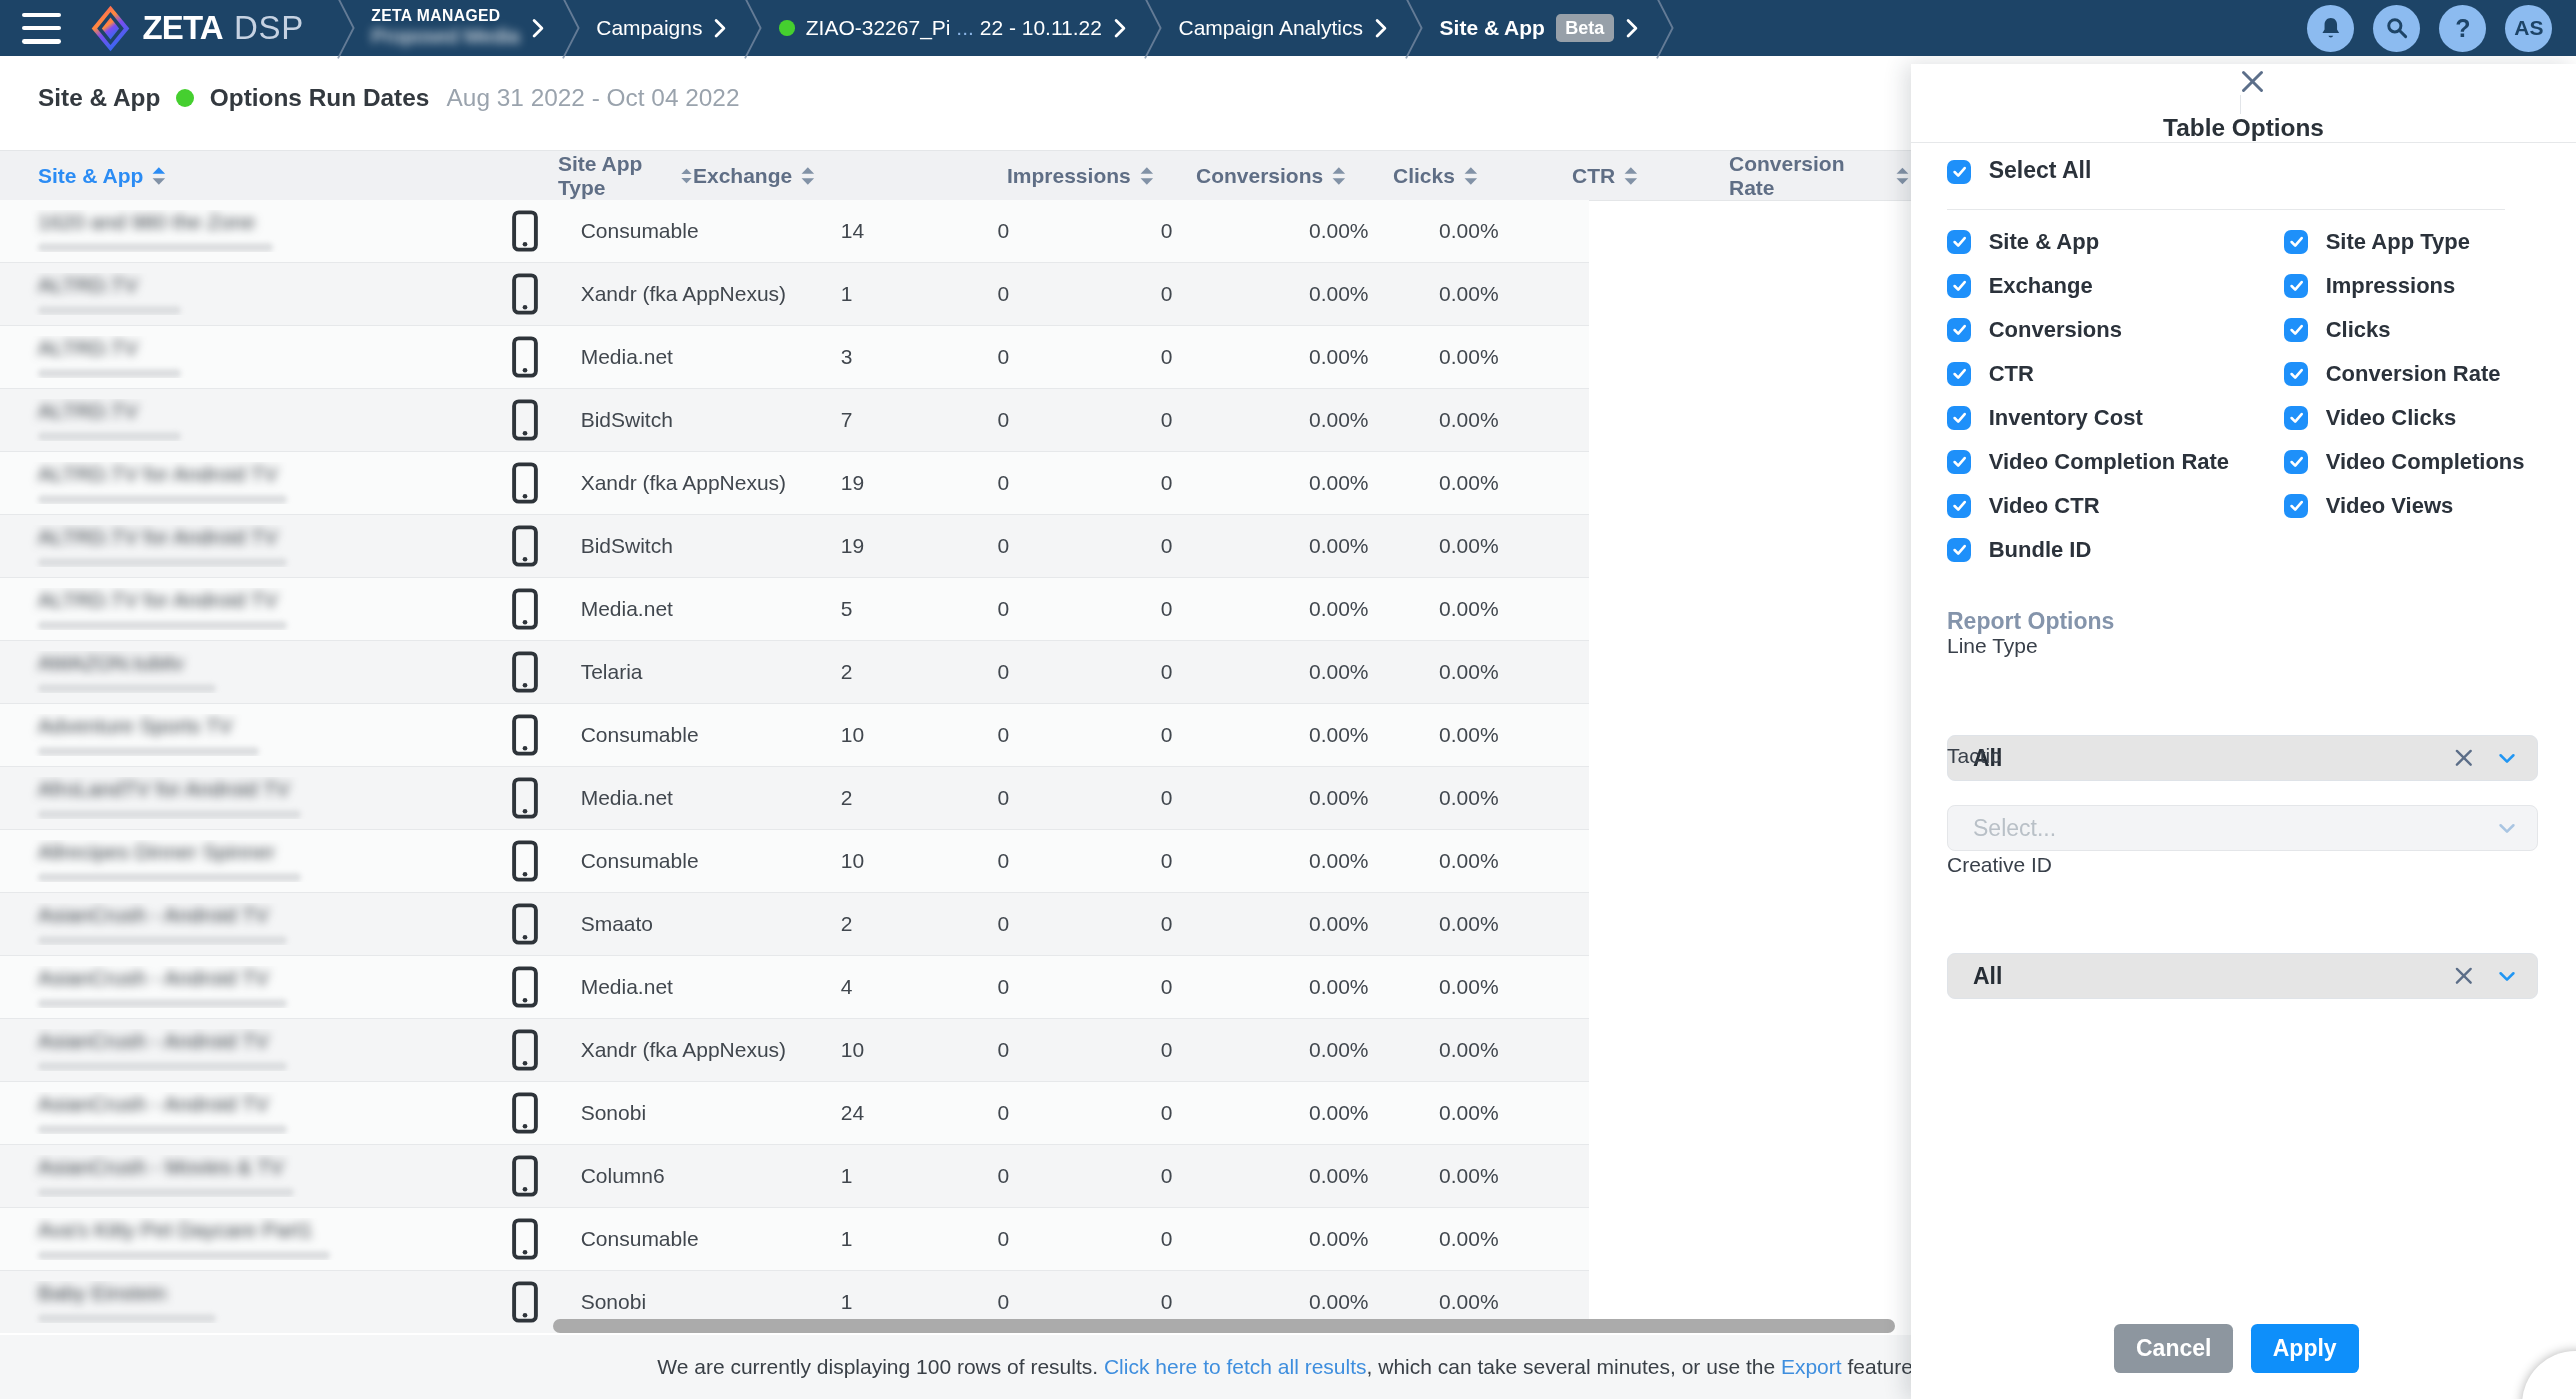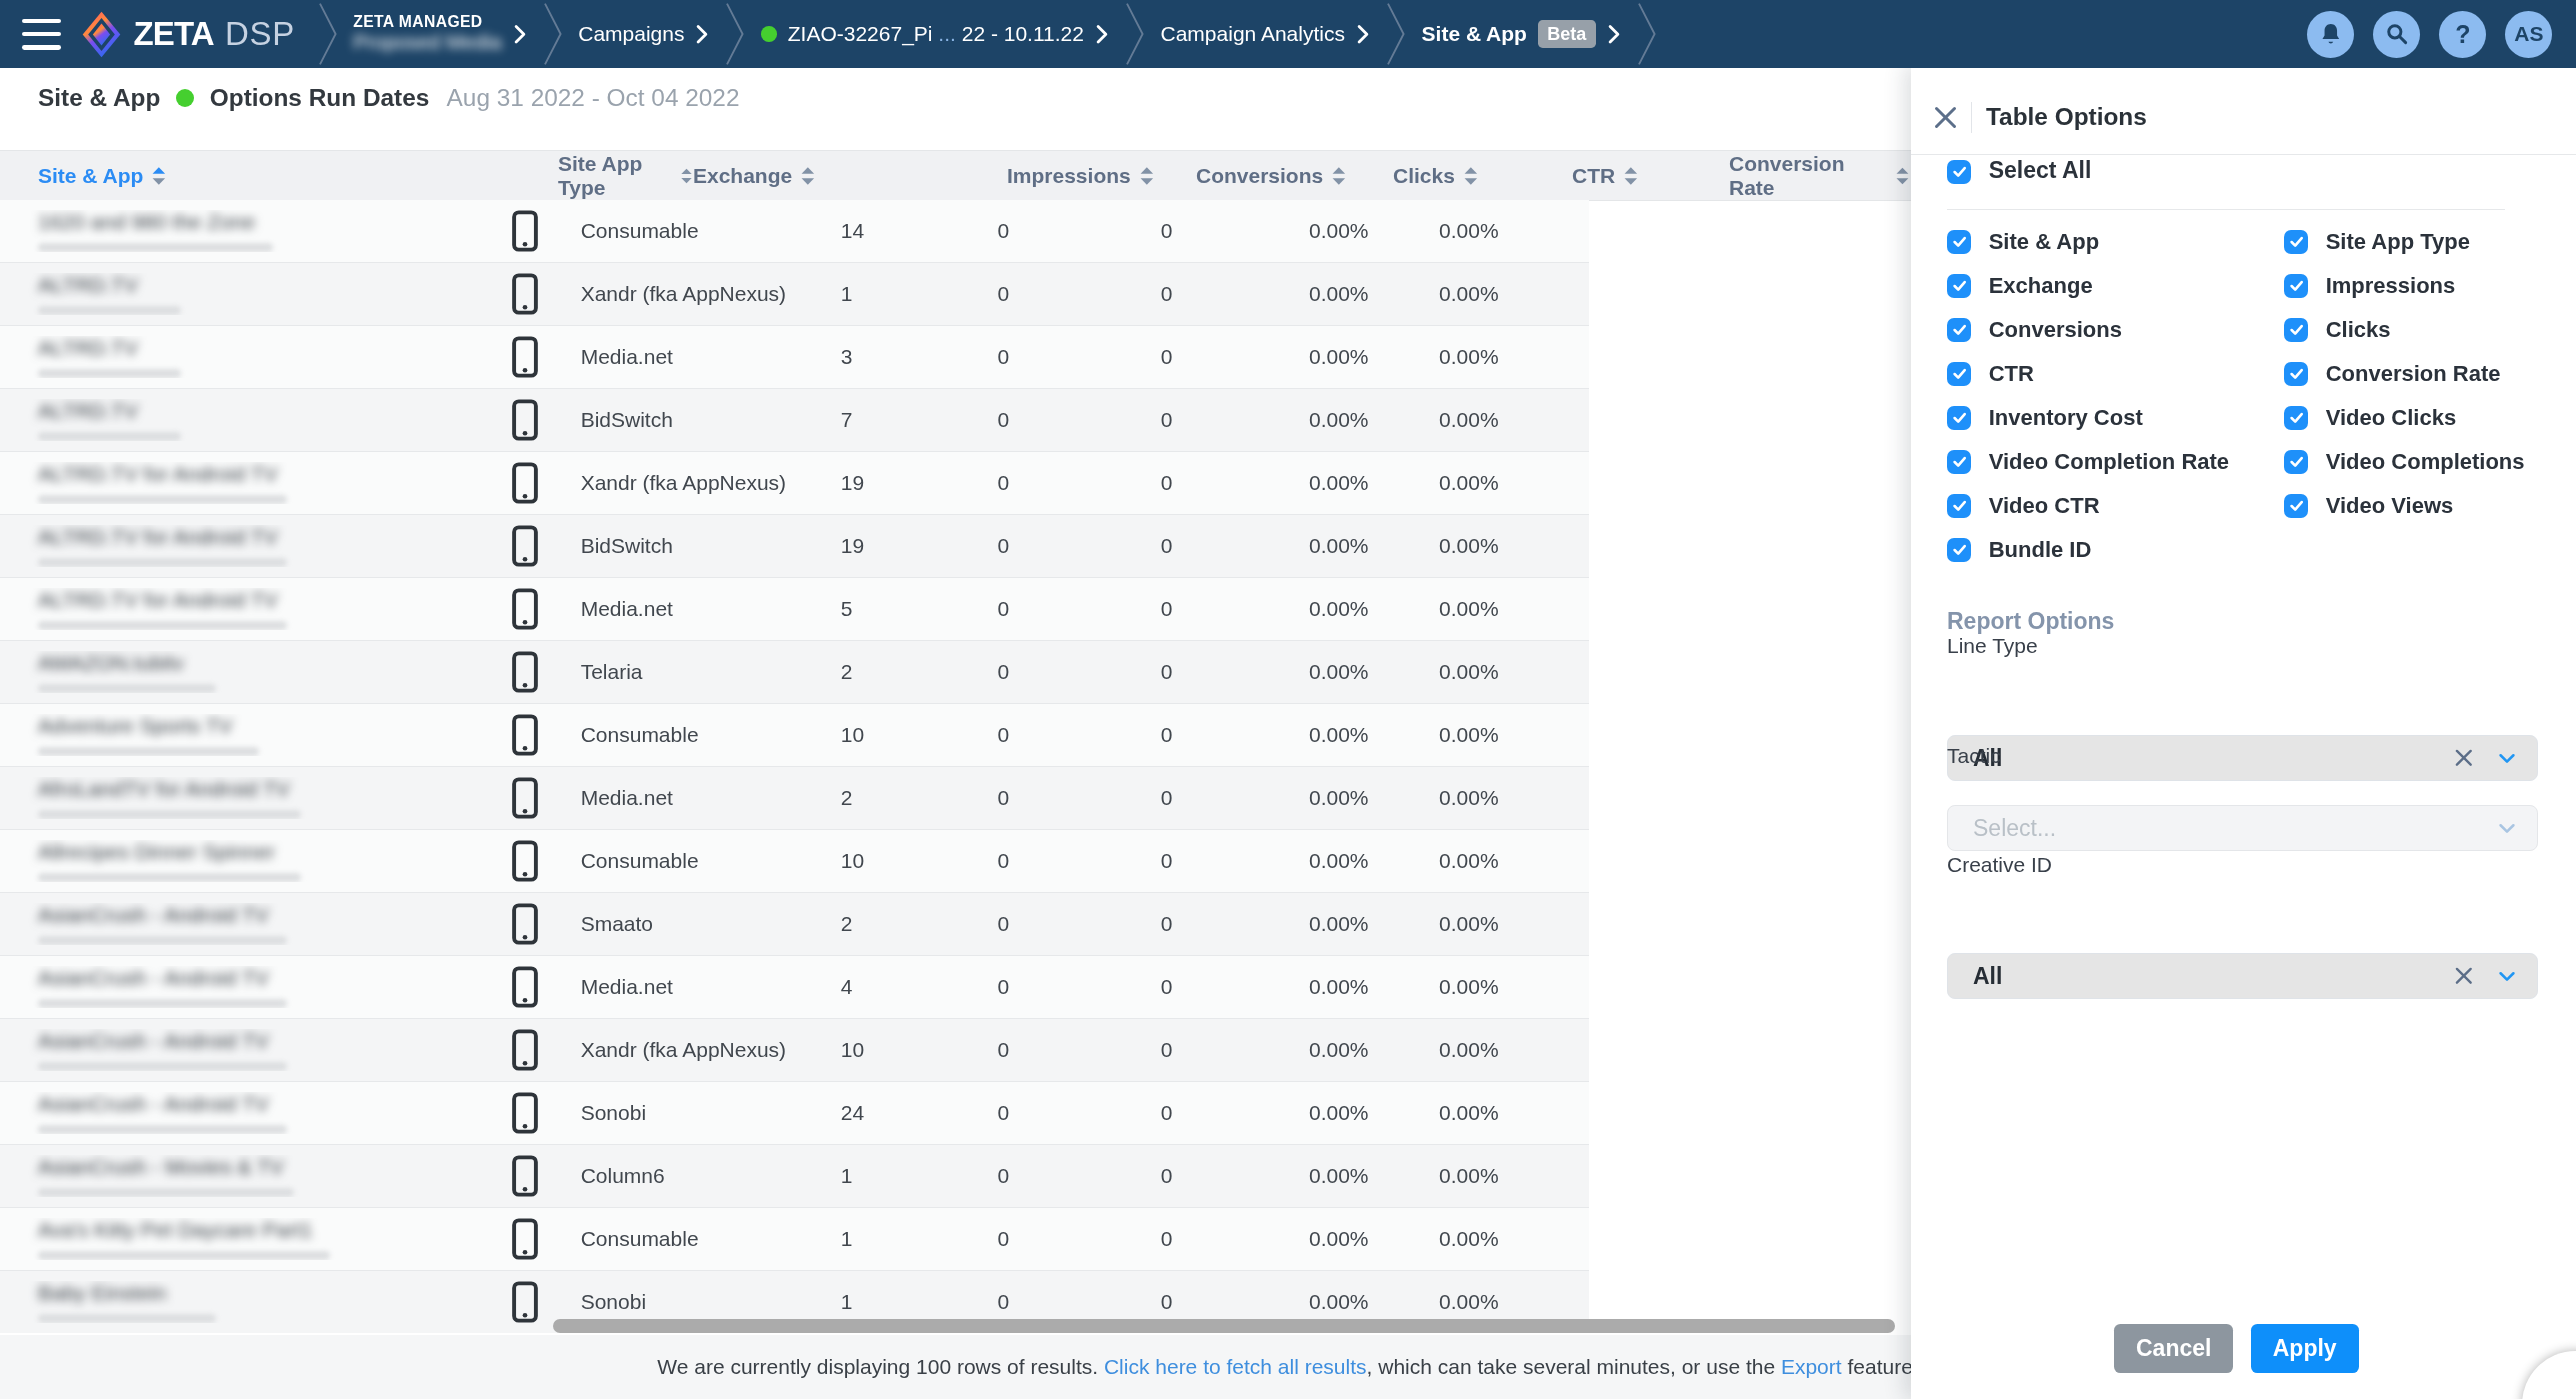--- a/index.html
+++ b/index.html
@@ -1,21 +1,21 @@
 <!DOCTYPE html>
 <html style="font-size:12.6px"><head>
 <meta charset="utf-8">
 <style>
   html,body{margin:0;padding:0;}
   #app{position:relative;width:2576px;height:1400px;background:#fff;overflow:hidden;
        font-family:"Liberation Sans",sans-serif;color:#3a4047;}
 
   
-  .navbar{position:absolute;top:0;left:0;right:0;height:68px;background:#1d4467;
-          display:flex;align-items:center;z-index:50;}
+  .navbar{position:absolute;top:0;left:0;right:0;height:56px;background:#1d4467;
+          display:flex;align-items:center;z-index:50;gap:9px;}
   .hamburger{width:39px;height:31px;margin:0 20.4px 0 22px;display:flex;flex-direction:column;
              justify-content:space-between;cursor:pointer;}
   .hamburger span{display:block;height:4.7px;border-radius:2.4px;background:#fff;}
   .brand{display:flex;align-items:center;gap:11px;margin-right:20.4px;}
   .brand .zeta{font-size:33px;font-weight:800;color:#fff;letter-spacing:-0.8px;}
   .brand .dsp{font-size:33px;font-weight:400;color:#c6d2e2;letter-spacing:0.8px;}
   .crumb-sep{flex:0 0 auto;height:64px;}
   .crumb{display:flex;align-items:center;gap:11px;padding:0 14px;white-space:nowrap;cursor:pointer;}
   .crumb .label{color:#fff;font-size:21px;}
   .crumb.bold .label{font-weight:700;}
@@ -61,22 +61,22 @@
 
   .hscroll{position:absolute;top:1255px;left:553px;width:1342px;height:14px;border-radius:7px;
            background:#ababab;cursor:pointer;z-index:5;}
   .foot{position:absolute;left:0;right:0;top:1271px;height:64px;background:#f5f6f7;
         display:flex;align-items:center;justify-content:center;font-size:21px;color:#3a4047;z-index:4;}
   .foot a{color:#3e8ede;text-decoration:none;cursor:pointer;}
 
   
   .panel{position:absolute;top:64px;right:0;width:665px;bottom:0;background:#fff;z-index:20;
          box-shadow:-6.3px 0 20.4px rgba(40,50,60,.16);}
-  .panel-head{position:absolute;top:16px;left:0;right:0;height:74px;display:flex;align-items:center;
-              border-bottom:0.8px solid #e6e8ea;}
+  .panel-head{position:absolute;top:4px;left:0;right:0;height:74px;display:flex;align-items:center;
+              border-bottom:0.8px solid #e6e8ea;flex-direction:column;}
   .close-x{margin-left:17.3px;width:35px;height:35px;display:flex;align-items:center;justify-content:center;
            cursor:pointer;}
   .vdiv{width:0.8px;height:31px;background:#e2e5e9;margin:0 14px 0 7.9px;}
   .panel-title{font-size:24.4px;font-weight:700;color:#2a3138;}
   .selall{position:absolute;top:93px;left:36px;display:flex;align-items:flex-end;gap:17.3px;}
   .selall .lbl{font-size:23px;font-weight:700;color:#2b323b;}
   .sep2{position:absolute;top:145px;left:36px;width:558px;height:0.8px;background:#e6e8ea;}
   .cbgrid{position:absolute;top:156px;left:36px;width:598px;display:grid;
           grid-template-columns:337px 261px;grid-auto-rows:44px;align-items:center;}
   .cbitem{display:flex;align-items:center;gap:17.3px;cursor:pointer;}

